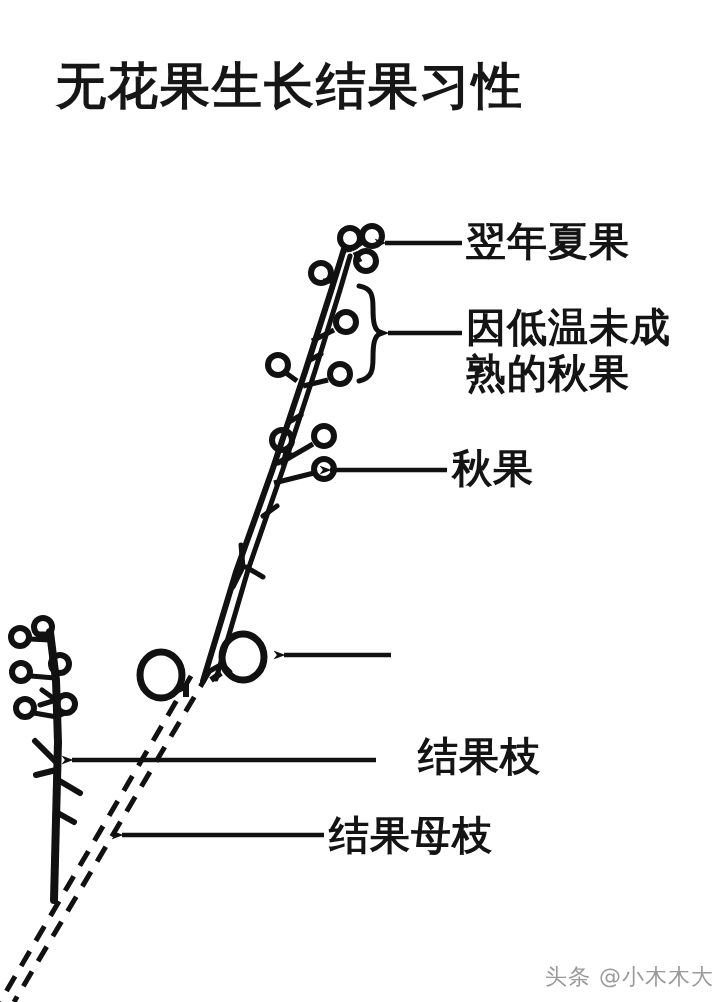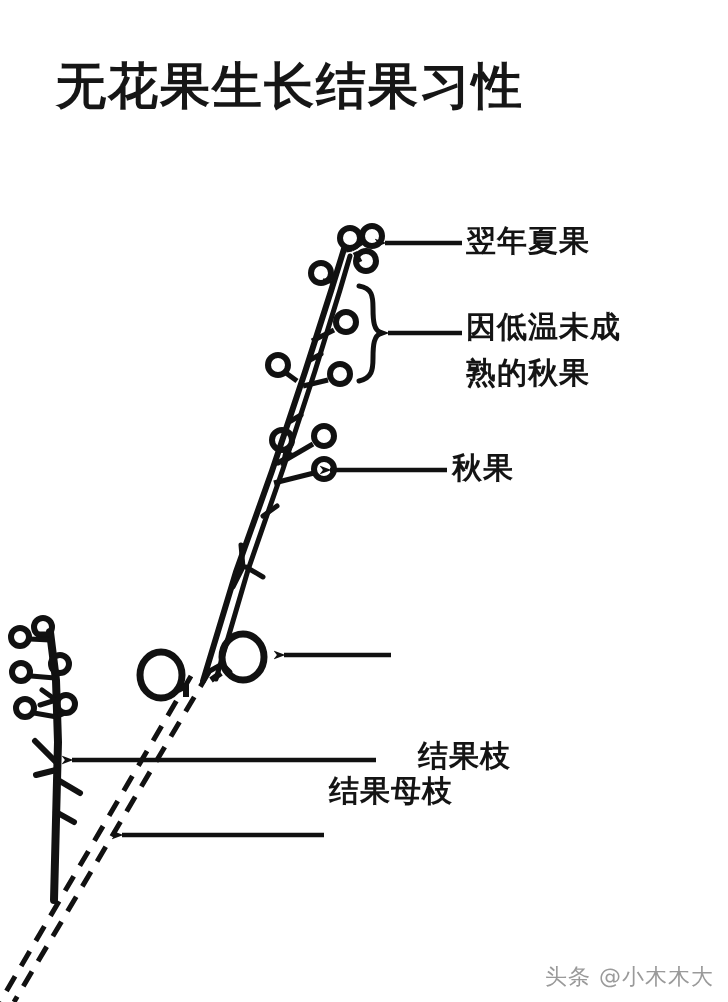--- a/index.html
+++ b/index.html
@@ -29,35 +29,35 @@
   }
   #diagram {
     position: absolute;
     left: 0;
     top: 0;
     width: 728px;
     height: 1002px;
   }
   .lbl {
     position: absolute;
-    font-size: 30px;
+    font-size: 40px;
     line-height: 46px;
     font-weight: 700;
     color: #141414;
     white-space: nowrap;
     letter-spacing: 1px;
-    font-family: Liberation Serif, serif;
+    font-family: Liberation Sans, sans-serif;
   }
   .lbl.two-line { white-space: normal; width: 230px; }
   #lbl-yinian   { left: 466px; top: 218px; }
   #lbl-lowtemp  { left: 466px; top: 304px; }
   #lbl-qiuguo   { left: 452px; top: 445px; }
   #lbl-xiaguo   { left: 396px; top: 638px; }
   #lbl-jieguozhi{ left: 383px; top: 733px; margin-left: 35px; }
-  #lbl-muzhi    { left: 329px; top: 768px; }
+  #lbl-muzhi    { left: 329px; top: 812px; }
   #watermark {
     position: absolute;
     right: 14px;
     bottom: 10px;
     font-size: 22px;
     color: #9a9a9a;
     letter-spacing: 1px;
     white-space: nowrap;
     font-family: "DejaVu Sans", "Liberation Sans", sans-serif;
   }

